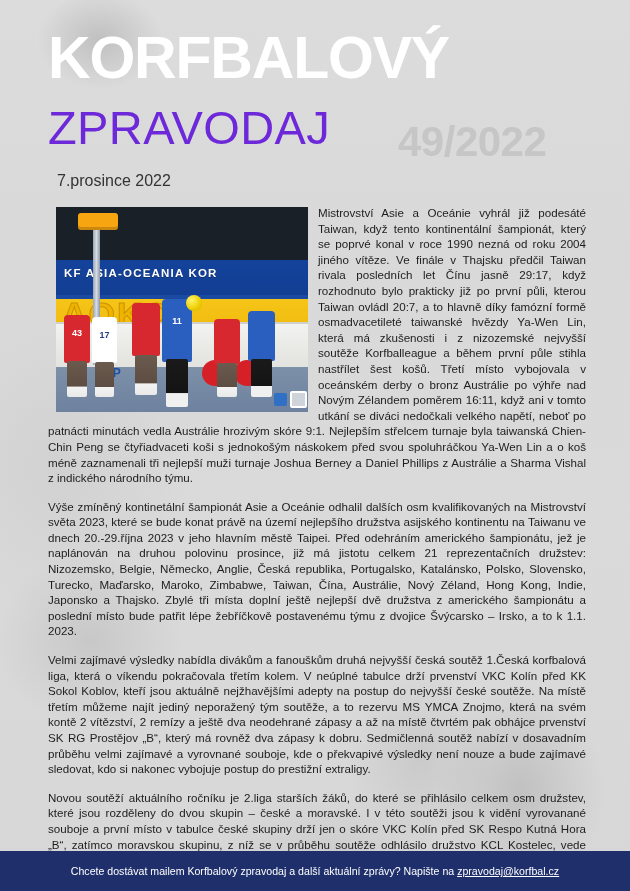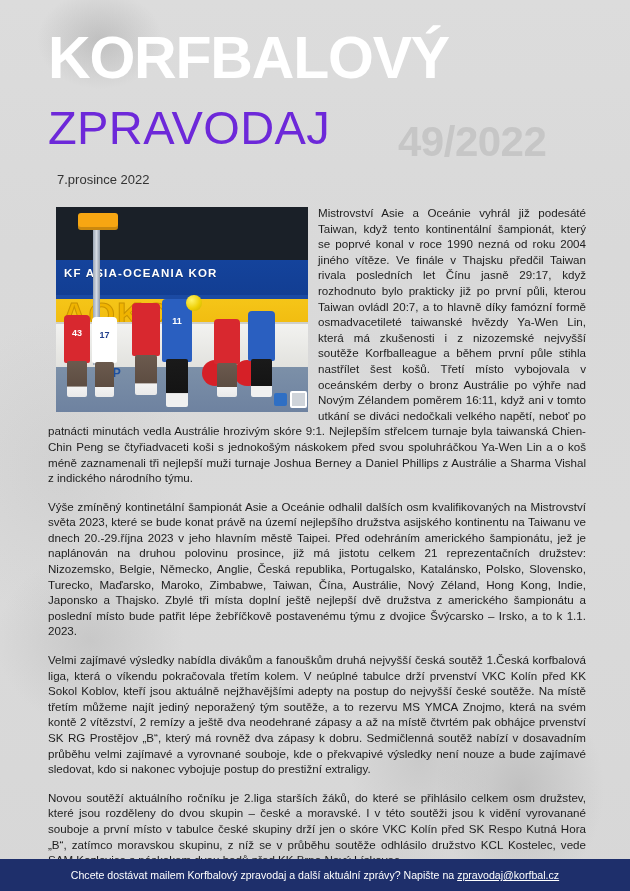--- a/index.html
+++ b/index.html
@@ -78,21 +78,21 @@
     font-size: 42px;
     font-weight: bold;
     color: #c6c6c6;
     letter-spacing: -0.5px;
     white-space: nowrap;
   }
   .mast-date {
     position: absolute;
     left: 57px;
     top: 172px;
-    font-size: 13px;
+    font-size: 16px;
     color: #333333;
     white-space: nowrap;
   }
 
   
   .article {
     position: absolute;
     left: 48px;
     top: 205px;
     width: 538px;
@@ -223,21 +223,21 @@
     font-size: 22px;
     line-height: 1;
   }
 
   
   .bottom-bar {
     position: absolute;
     left: 0;
     bottom: 0;
     width: 630px;
-    height: 32px;
+    height: 40px;
     background: #1e2f6b;
     display: flex;
     align-items: center;
     justify-content: center;
   }
   .bottom-bar-text {
     font-size: 10.6px;
     color: #ffffff;
     white-space: nowrap;
   }

